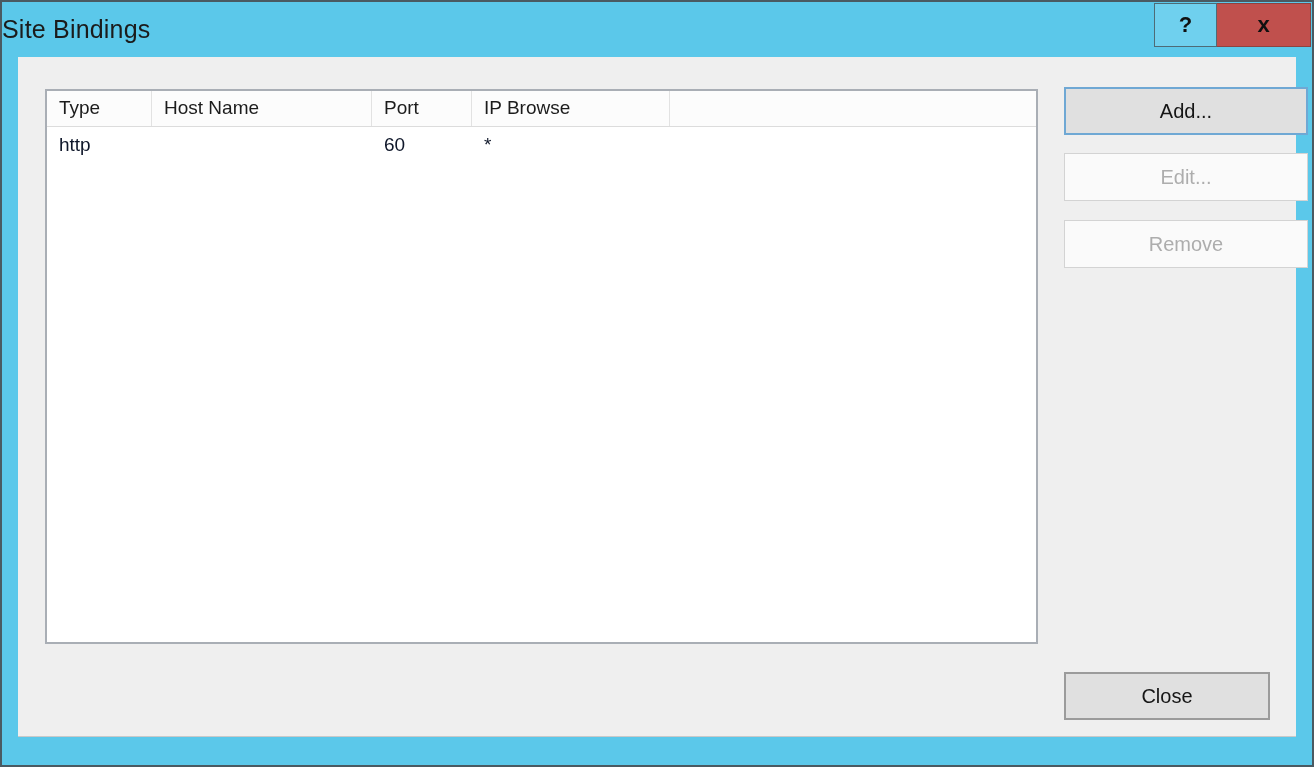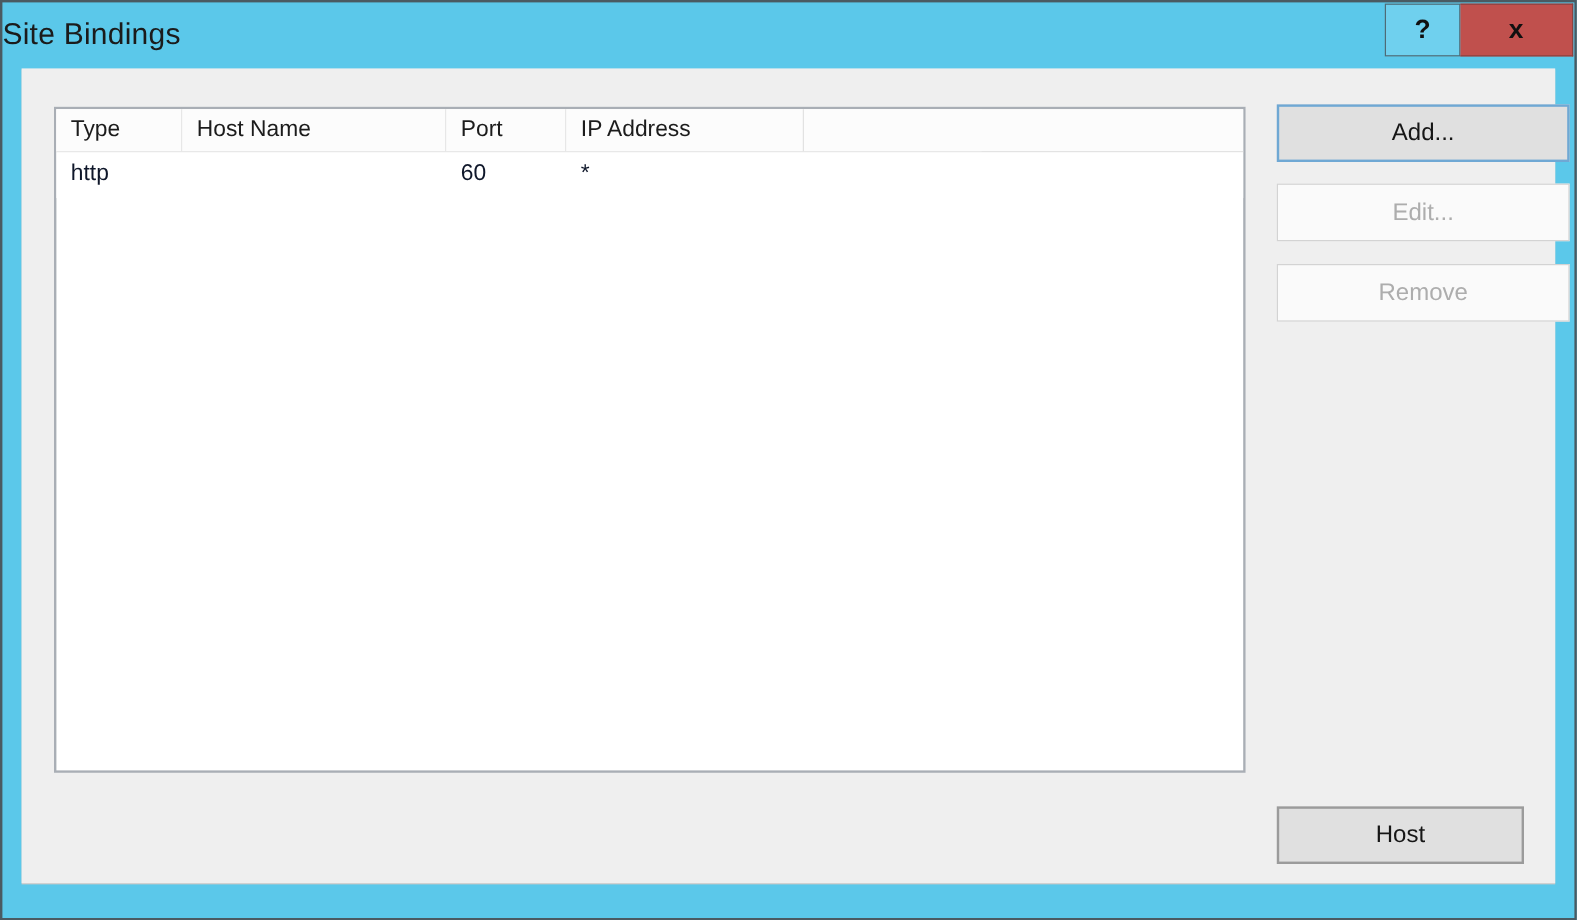--- a/index.html
+++ b/index.html
@@ -201,35 +201,35 @@
     <div class="titlebtn" id="close-titlebar-button">x</div>
   </div>
 
   <div id="content">
 
     <div id="bindings-listbox">
       <div id="bindings-header">
           <div class="col-head" style="width: 105px;">Type</div>
           <div class="col-head" style="width: 220px;">Host Name</div>
           <div class="col-head" style="width: 100px;">Port</div>
-          <div class="col-head" style="width: 198px;">IP Address</div>
+          <div class="col-head" style="width: 198px;">IP Browse</div>
           <div class="col-head last" style="width: 148px;"></div>
         </div>
       <div id="bindings-rows">
           <div class="binding-row">
             <div class="cell" style="width: 105px;">http</div>
             <div class="cell" style="width: 220px;"></div>
             <div class="cell" style="width: 100px;">60</div>
             <div class="cell" style="width: 198px;">*</div>
             <div class="cell" style="width: 218px;"></div>
             <div class="cell" style="width: 148px;"></div>
           </div>
         </div>
     </div>
 
     <div class="sidebtn default" id="add-button">Add...</div>
     <div class="sidebtn disabled" id="remove-button">Remove</div>
     <div class="sidebtn disabled" id="edit-button">Edit...</div>
 
-    <div id="close-button">Host</div>
+    <div id="close-button">Close</div>
 
   </div>
 </div>
 
 </body></html>

